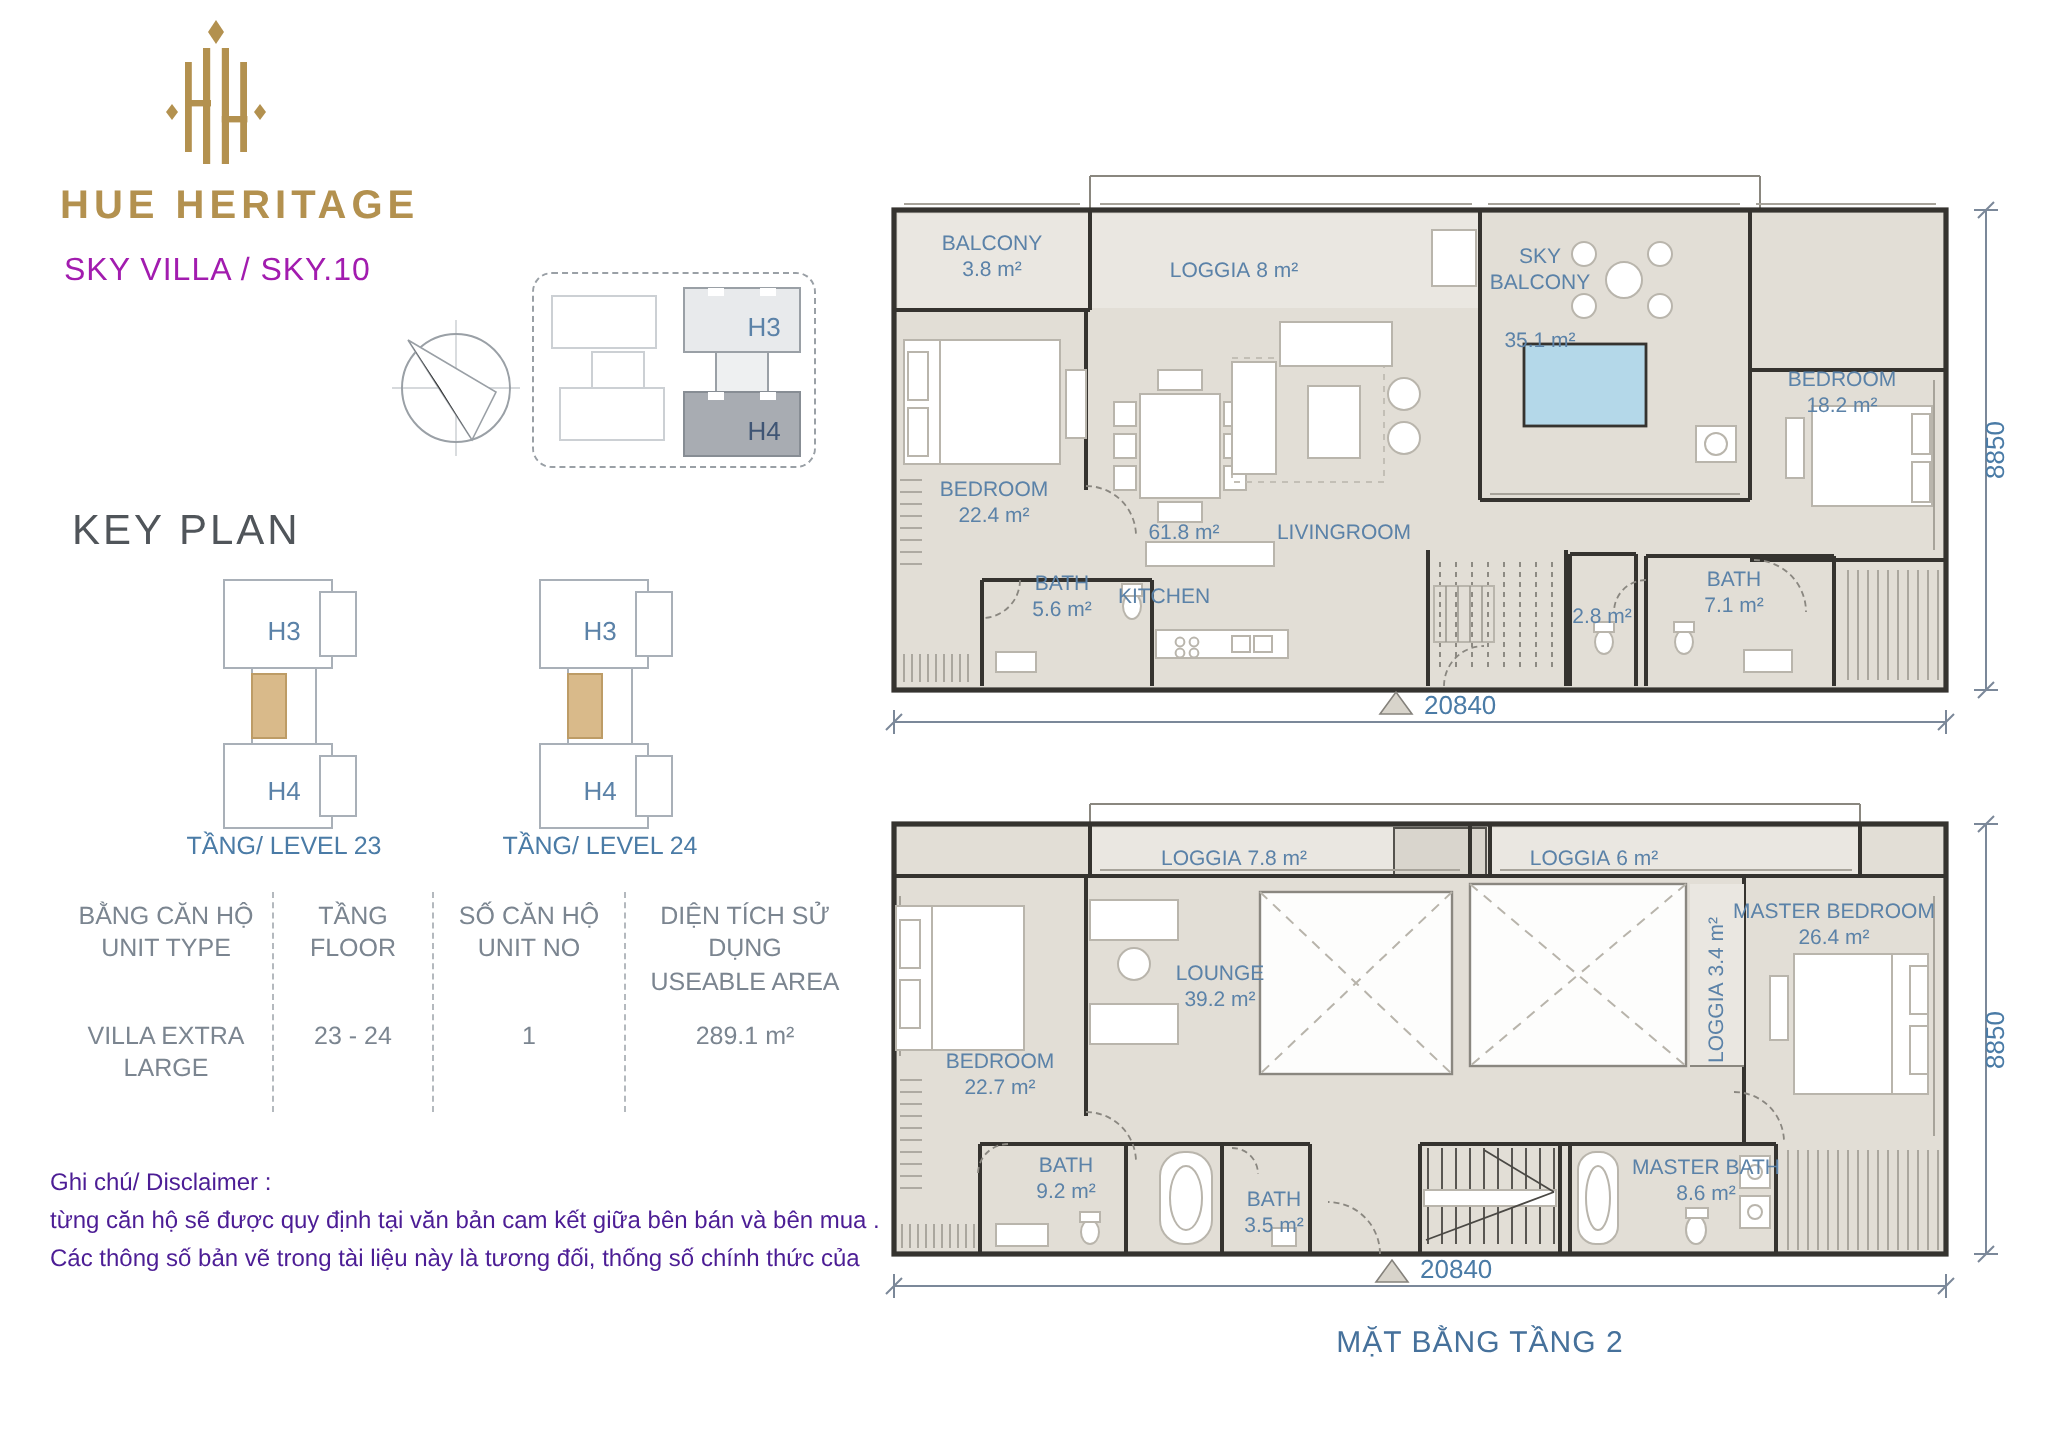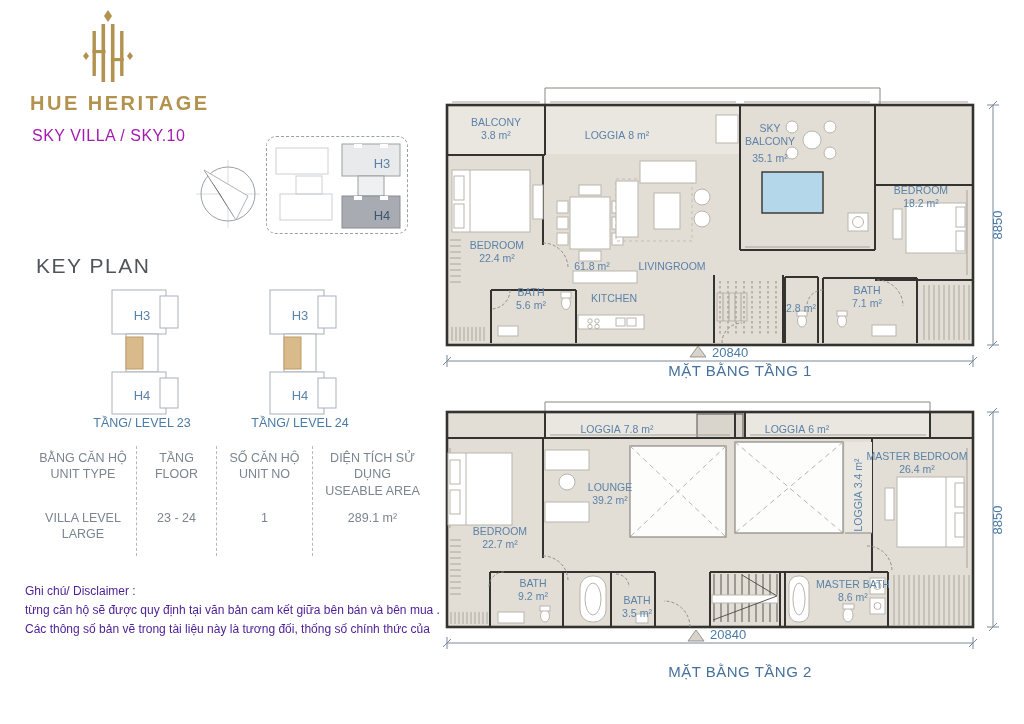--- a/index.html
+++ b/index.html
@@ -26,21 +26,21 @@
 .disclaimer{position:absolute;left:25px;top:582px;color:#4c1d95;font-size:12px;line-height:1.6}
 .disclaimer div{white-space:nowrap}
 
 .plan-caption{position:absolute;left:500px;width:480px;text-align:center;font-size:15px;letter-spacing:.5px;color:#46719b}
 
 .rlabel{position:absolute;transform:translate(-50%,-50%);text-align:center;color:#5b82a8;font-size:10.5px;line-height:1.25;white-space:nowrap}
 .rlabel.stack span{display:block}
 .rlabel.inline span+span{margin-left:3px}
 .rlabel.wrap{white-space:normal}
 .rlabel.vert{transform:translate(-50%,-50%) rotate(-90deg)}
-.namewrap{white-space:normal;width:58px;margin:4px auto}
+.namewrap{white-space:normal;width:58px;margin:16px auto}
 
 .floor{fill:#e2ded6;stroke:#35332f;stroke-width:2.6}
 .band{fill:#eae7e1}
 .blk{fill:#d9d5cd;stroke:#55534e;stroke-width:1}
 .w2{stroke:#35332f;stroke-width:2;fill:none}
 .w1{stroke:#8a877f;stroke-width:1;fill:none}
 .win{stroke:#a7a39a;stroke-width:1;fill:none}
 .furn{fill:#fff;stroke:#b9b5ac;stroke-width:1}
 .furnl{fill:none;stroke:#b9b5ac;stroke-width:1}
 .rug{fill:none;stroke:#c3bfb6;stroke-width:1;stroke-dasharray:3 3}
@@ -129,21 +129,21 @@
     <text class="kp-txt" x="50" y="114" text-anchor="middle">H4</text>
   </svg>
   <div class="kp-caption" style="left:240px">TẦNG/ LEVEL 24</div>
 
   <div class="table">
     <div class="col" style="width:106px">
       <div class="hdr">
           <span class="vi">BẰNG CĂN HỘ</span>
           <span>UNIT TYPE</span>
         </div>
-      <div class="val">VILLA LEVEL LARGE</div>
+      <div class="val">VILLA EXTRA LARGE</div>
     </div>
     <div class="col" style="width:80px">
       <div class="hdr">
           <span class="vi">TẦNG</span>
           <span>FLOOR</span>
         </div>
       <div class="val">23 - 24</div>
     </div>
     <div class="col" style="width:96px">
       <div class="hdr">
@@ -253,28 +253,27 @@
   <div class="rlabel stack" style="left:497px;top:252px">
       <span>BEDROOM</span>
       <span>22.4 m²</span>
     </div>
   <div class="rlabel inline" style="left:592px;top:267px"><span>61.8 m²</span></div>
   <div class="rlabel inline" style="left:672px;top:267px"><span>LIVINGROOM</span></div>
   <div class="rlabel stack" style="left:531px;top:299px">
       <span>BATH</span>
       <span>5.6 m²</span>
     </div>
-  <div class="rlabel inline" style="left:614px;top:299px"><span>KITCHEN</span></div>
+  <div class="rlabel inline" style="left:582px;top:299px"><span>KITCHEN</span></div>
   <div class="rlabel inline" style="left:801px;top:309px"><span>2.8 m²</span></div>
   <div class="rlabel stack" style="left:867px;top:297px">
       <span>BATH</span>
       <span>7.1 m²</span>
     </div>
 
-  <div class="plan-caption" style="top:362px">MẶT BẰNG TẦNG 1</div>
 
   <svg style="left:440px;top:398px" width="580" height="278" viewBox="0 0 580 278">
     <path class="w1" d="M105 4H490M105 4V14M490 4V14"></path>
     <rect class="floor" x="7" y="14" width="526" height="215"></rect>
     <rect class="band" x="106" y="16" width="188" height="24"></rect>
     <rect class="band" x="306" y="16" width="183" height="24"></rect>
     <rect class="blk" x="257" y="16" width="46" height="24"></rect>
     <path class="w2" d="M7 40H533M105 14V40M295 14V40M305 14V40M490 14V40M103 40V160M432 40V175M50 174H215M270 174H448M50 174V229M123 174V229M171 174V229M215 174V229M270 174V229M340 174V229M345 174V229M448 174V229"></path>
     <path class="win" d="M110 37H290M310 37H486M527 50V170M10 50V130"></path>
     <rect class="void" x="190" y="48" width="96" height="91"></rect>

